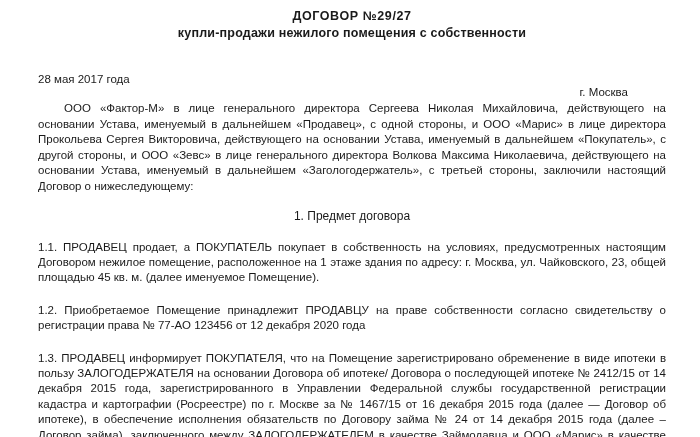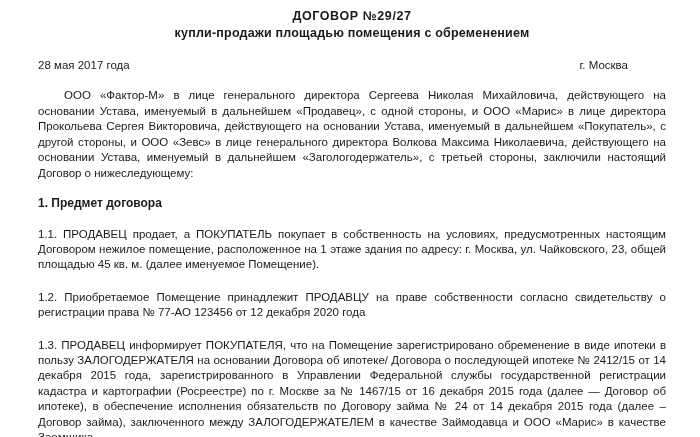--- a/index.html
+++ b/index.html
@@ -32,50 +32,50 @@
     letter-spacing: 0.6px;
   }
   .meta-row {
     display: flex;
     justify-content: space-between;
     align-items: center;
     margin-top: 17px;
     font-size: 11.5px;
   }
   .meta-left { text-align: left; }
-  .meta-right { text-align: right; padding-right: 38px; }
+  .meta-right { text-align: right; padding-right: 38px; margin-top: 27px; }
 
   .para {
-    margin-top: 17px;
+    margin-top: 3px;
     font-size: 11.5px;
     line-height: 15.6px;
     text-align: justify;
   }
   .para.indent { text-indent: 26px; }
 
   .section-head {
     margin-top: 14px;
-    text-align: left;
-    font-weight: bold;
+    text-align: center;
+    font-weight: normal;
     font-size: 12px;
   }
   .clause {
     margin-top: 17px;
     font-size: 11.5px;
     line-height: 15.4px;
     text-align: justify;
   }
 </style>
 </head>
 <body>
 
 <div class="page">
 
   <div class="title-line first">ДОГОВОР №29/27</div>
-  <div class="title-line">купли-продажи площадью помещения с обременением</div>
+  <div class="title-line">купли-продажи нежилого помещения с собственности</div>
 
   <div class="meta-row">
     <div class="meta-left">28 мая 2017 года</div>
     <div class="meta-right">г. Москва</div>
   </div>
 
   <div class="para indent">ООО «Фактор-М» в лице генерального директора Сергеева Николая Михайловича, действующего на основании Устава, именуемый в дальнейшем «Продавец», с одной стороны, и ООО «Марис» в лице директора Прокольева Сергея Викторовича, действующего на основании Устава, именуемый в дальнейшем «Покупатель», с другой стороны, и ООО «Зевс» в лице генерального директора Волкова Максима Николаевича, действующего на основании Устава, именуемый в дальнейшем «Загологодержатель», с третьей стороны, заключили настоящий Договор о нижеследующему:</div>
 
   <div class="section-head">1. Предмет договора</div>
 

